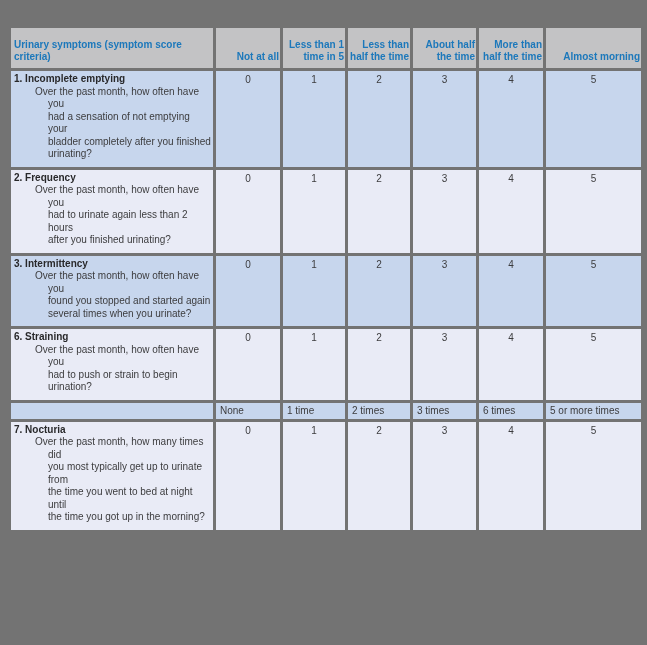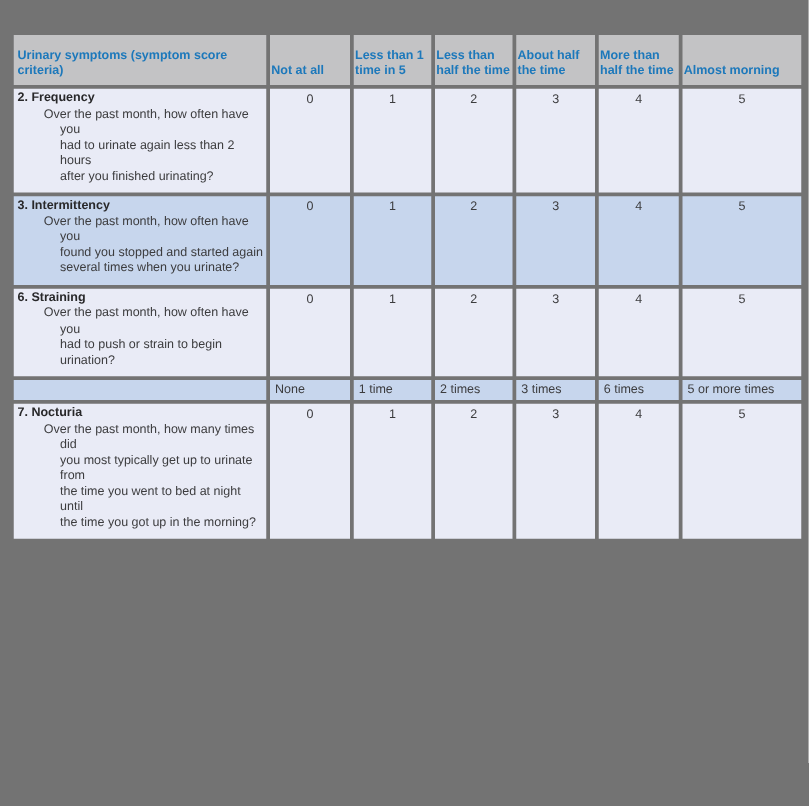--- a/index.html
+++ b/index.html
@@ -6,21 +6,21 @@
   .page{
     position:relative;width:647px;height:645px;background:#737373;overflow:hidden;
     font-family:"Liberation Sans",sans-serif;font-size:10px;line-height:12.5px;color:#3c3c3e;
   }
   .content{margin:25px 0 0 8px;width:638px;}
   table.tbl{border-collapse:separate;border-spacing:3px;table-layout:fixed;}
   table.sym-tbl{width:636px;}
   td{vertical-align:top;overflow:hidden;}
   
   tr.hdr td{
-    background:#c3c3c5;color:#1c78bb;font-weight:bold;text-align:left;
+    background:#c3c3c5;color:#1c78bb;font-weight:bold;text-align:right;
     vertical-align:bottom;padding:3px 1px 5px 1px;white-space:pre-line;line-height:12px;
   }
   tr.hdr td.first{text-align:left;padding-left:3px;}
   
   .blue{background:#c7d6ed;}
   .lav{background:#e9ebf6;}
   
   td.sym{padding:2px 2px 6px 3px;}
   .q-title{font-weight:bold;color:#28282a;}
   .q-text{margin-left:34px;text-indent:-13px;white-space:pre-line;}
@@ -52,20 +52,35 @@
 time in 5</td>
         <td>Less than
 half the time</td>
         <td>About half
 the time</td>
         <td>More than
 half the time</td>
         <td>Almost morning</td>
       </tr>
 
+      <tr class="blue" style="height:64px">
+        <td class="sym">
+          <div class="q-title">1. Incomplete emptying</div>
+          <div class="q-text">Over the past month, how often have you
+had a sensation of not emptying your
+bladder completely after you finished
+urinating?</div>
+        </td>
+        <td class="score">0</td>
+        <td class="score">1</td>
+        <td class="score">2</td>
+        <td class="score">3</td>
+        <td class="score">4</td>
+        <td class="score">5</td>
+      </tr>
 
       <tr class="lav" style="height:55px">
         <td class="sym">
           <div class="q-title">2. Frequency</div>
           <div class="q-text">Over the past month, how often have you
 had to urinate again less than 2 hours
 after you finished urinating?</div>
         </td>
         <td class="score">0</td>
         <td class="score">1</td>

